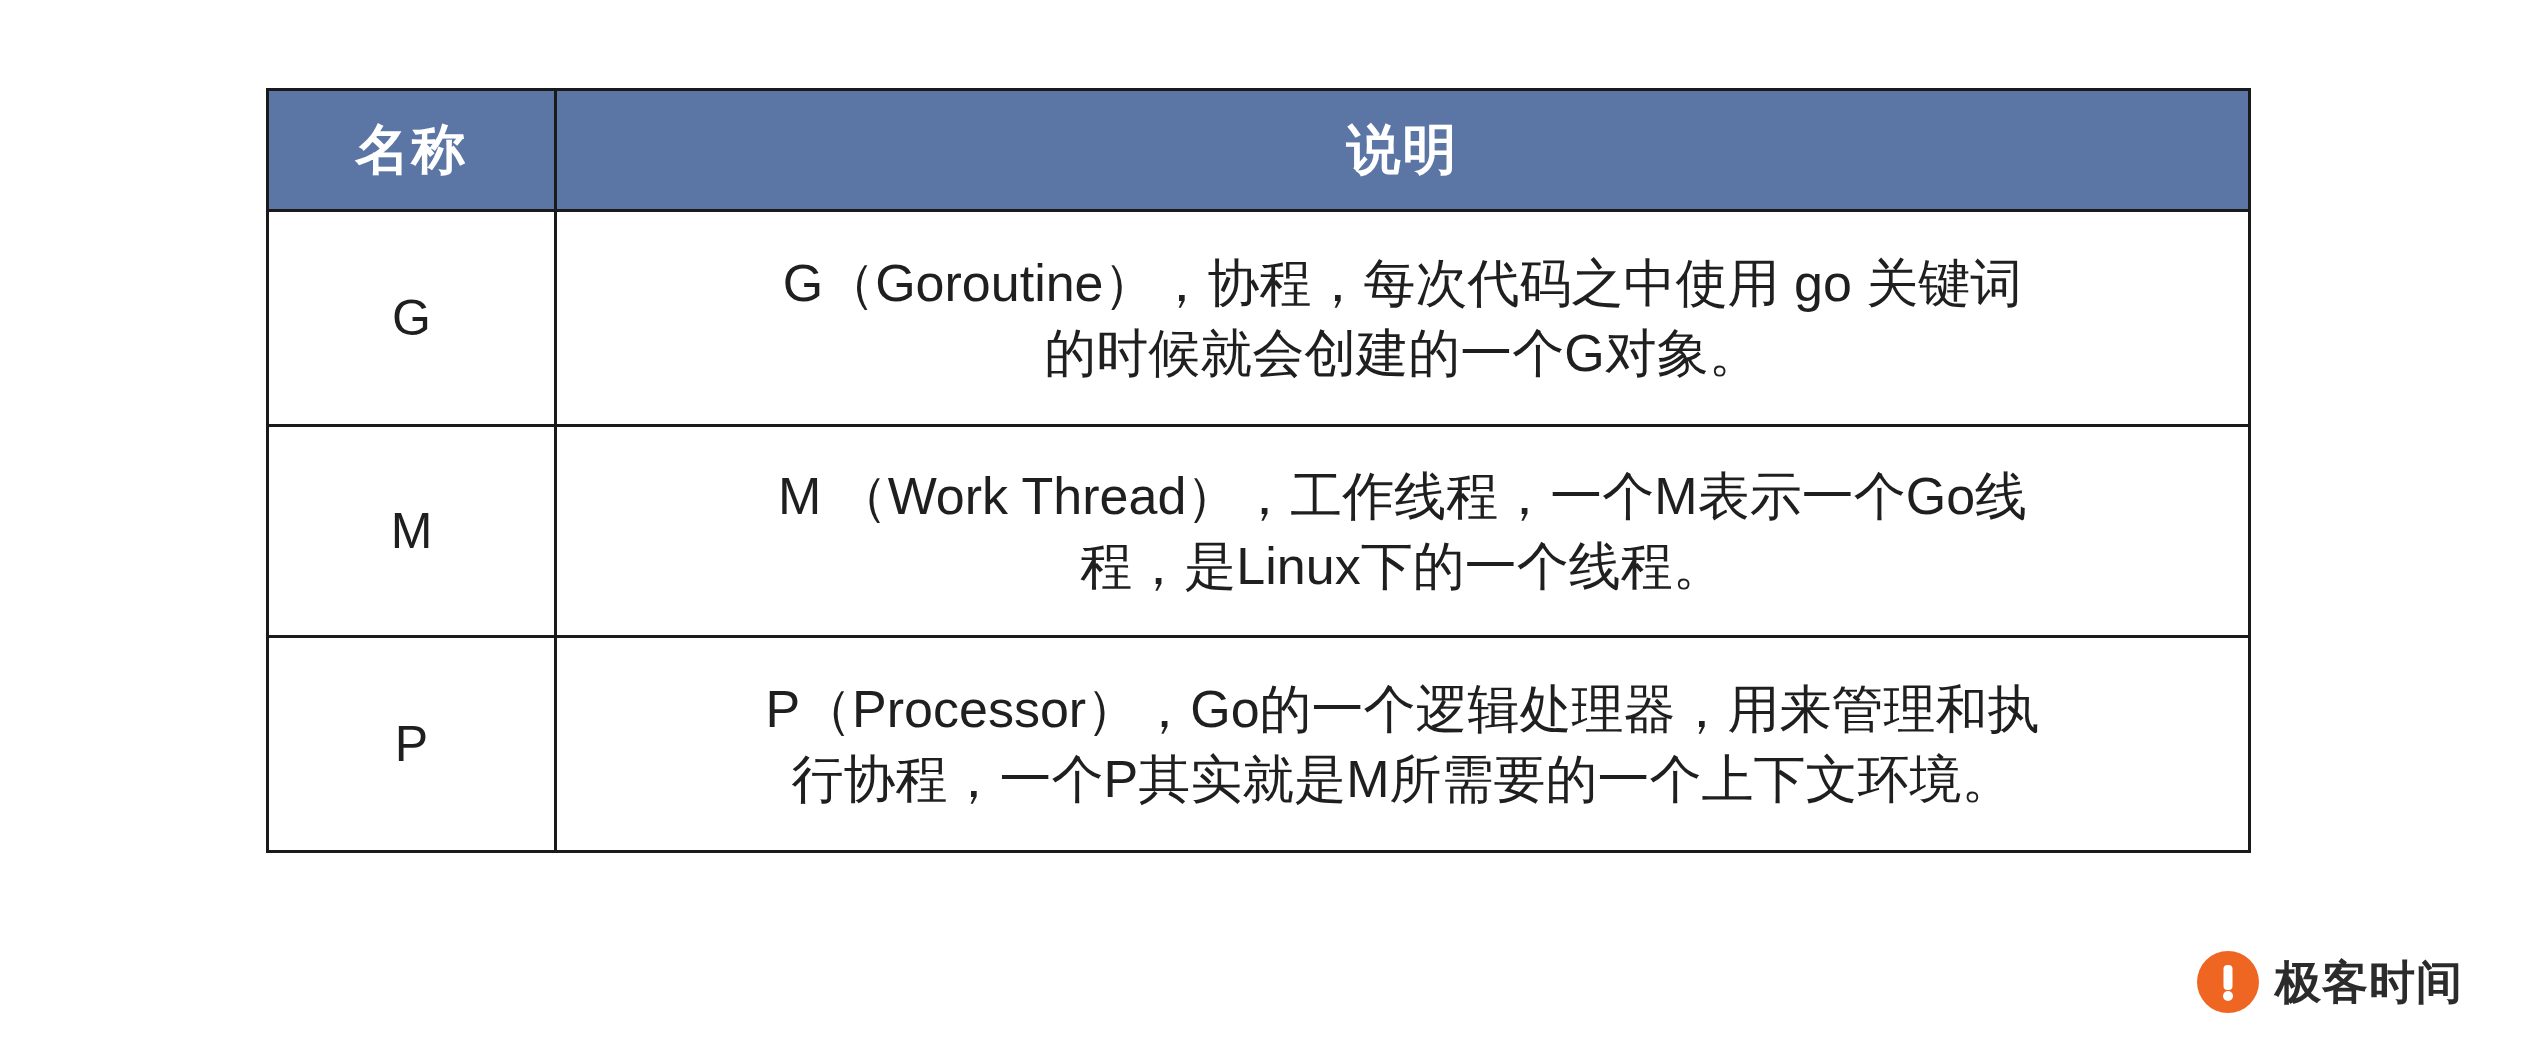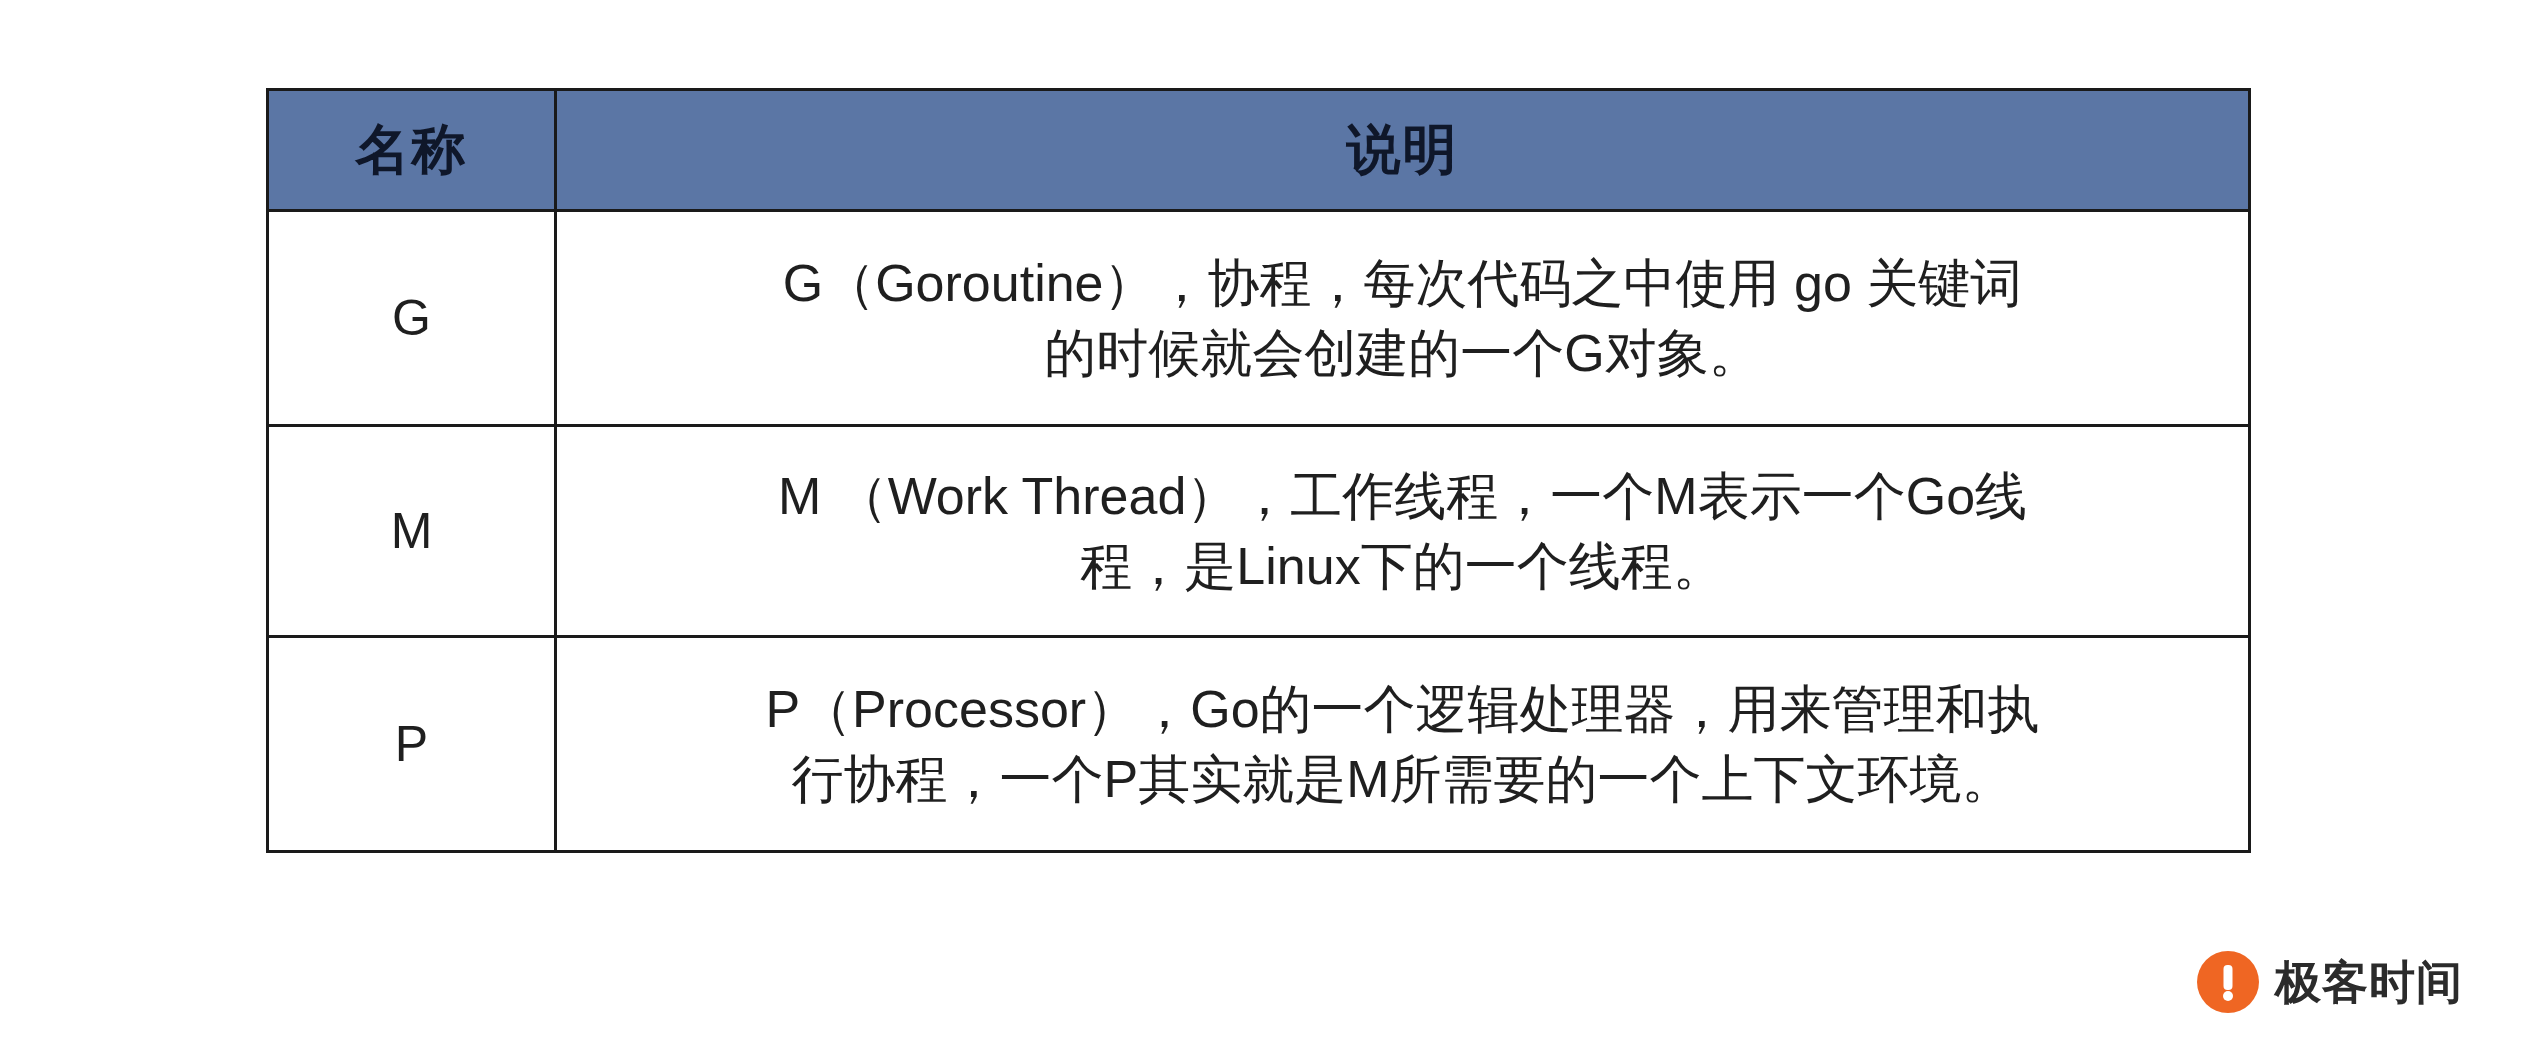--- a/index.html
+++ b/index.html
@@ -40,21 +40,21 @@
 
   table.gmp th,
   table.gmp td {
     border: 3px solid #1a1a1a;
     padding: 0;
     vertical-align: middle;
   }
 
   thead th {
     background: #5b76a5;
-    color: #0f172a;
+    color: #ffffff;
     font-weight: bold;
     font-size: 54px;
     line-height: 1.1;
     height: 118px;
     text-align: center;
     letter-spacing: 2px;
   }
 
   td.name-cell {
     text-align: center;

